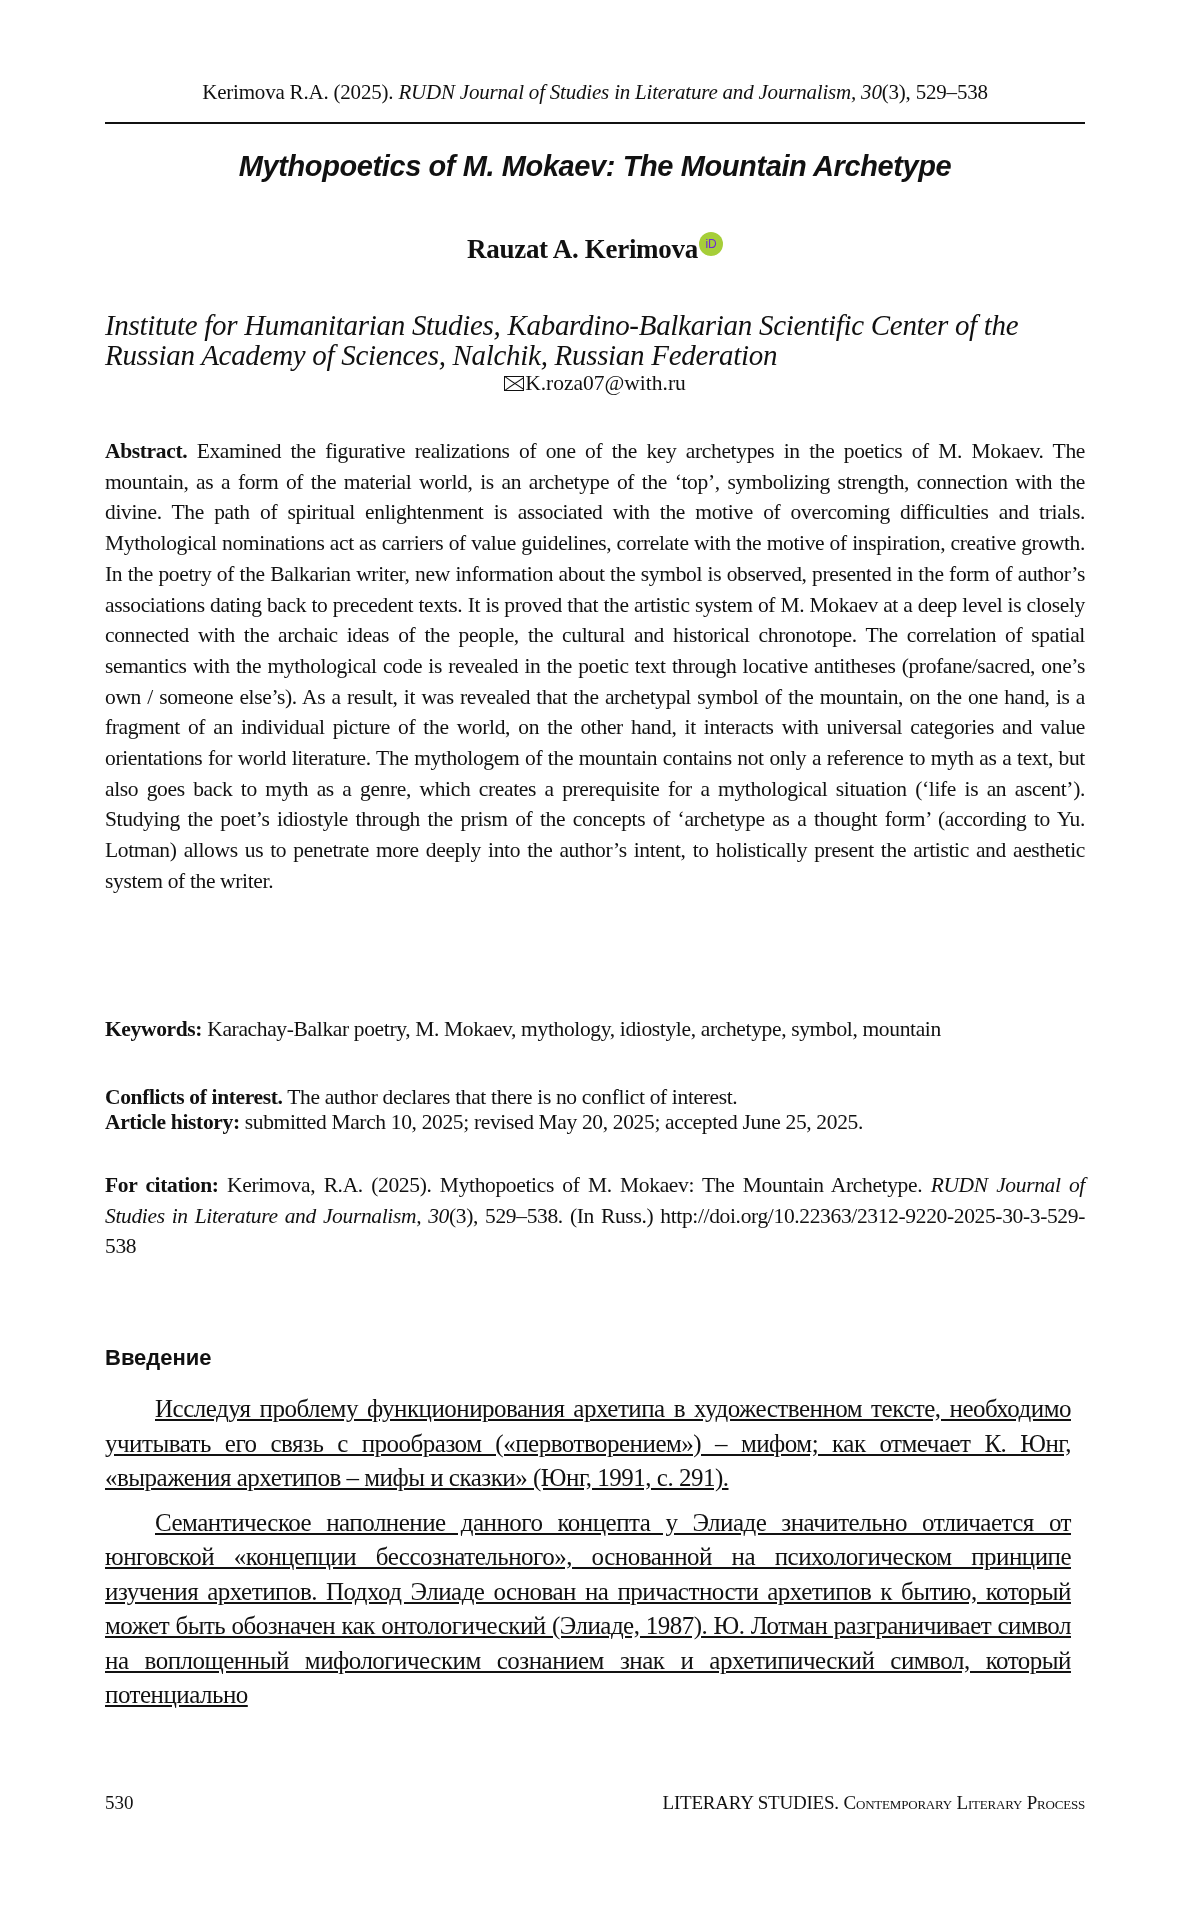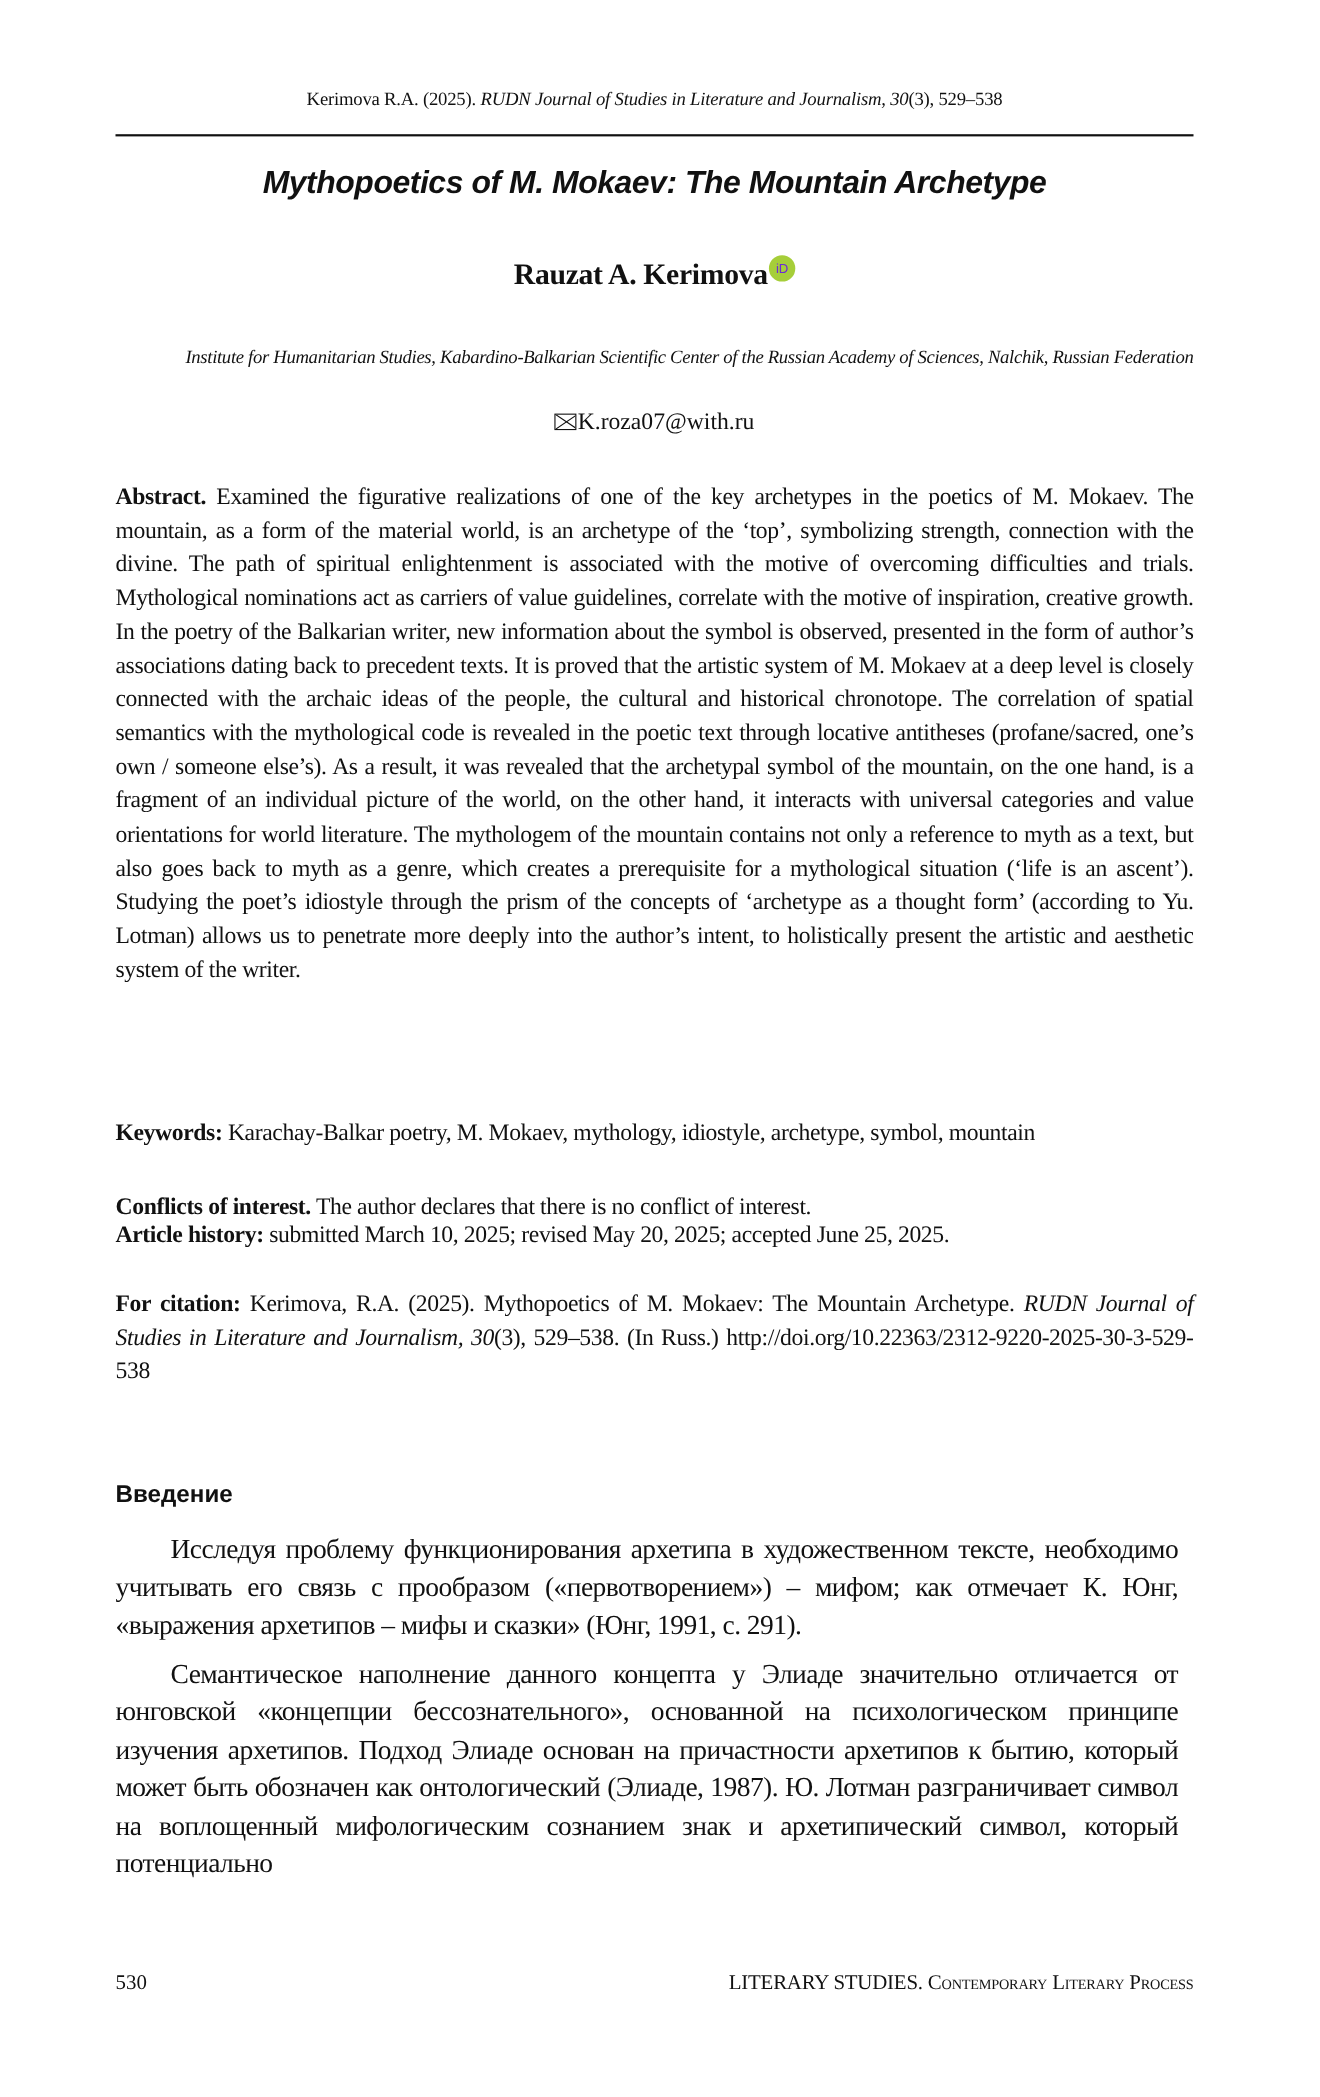--- a/index.html
+++ b/index.html
@@ -16,21 +16,21 @@
       left: 105px;
       width: 980px;
       top: 0;
     }
     .running-head {
       position: absolute;
       top: 80px;
       left: 0;
       width: 980px;
       text-align: center;
-      font-size: 17px;
+      font-size: 21px;
       letter-spacing: -0.2px;
     }
     .running-head .journal { font-style: italic; }
     .head-rule {
       position: absolute;
       top: 122px;
       left: 0;
       width: 980px;
       height: 0;
       border-top: 2px solid #111;
@@ -70,23 +70,23 @@
       line-height: 24px;
       text-align: center;
       vertical-align: 10px;
       margin-left: 1px;
     }
     .affiliation {
       position: absolute;
       top: 310px;
       left: 0;
       width: 980px;
-      text-align: right;
+      text-align: left;
       font-style: italic;
-      font-size: 17px;
+      font-size: 29px;
       line-height: 30px;
       letter-spacing: -0.3px;
     }
     .email {
       position: absolute;
       top: 368px;
       left: 0;
       width: 980px;
       text-align: center;
       font-size: 21.5px;
@@ -156,20 +156,21 @@
       left: 0;
       width: 980px;
       font-size: 25px;
       line-height: 34.5px;
       text-align: justify;
       letter-spacing: -0.5px;
     }
     .body-text p {
       margin: 0 14px 10px 0;
       text-indent: 50px;
+      text-decoration: underline;
     }
     .footer {
       position: absolute;
       top: 1792px;
       left: 0;
       width: 980px;
       font-size: 19px;
     }
     .footer .page-num { position: absolute; left: 0; }
     .footer .section-name {

